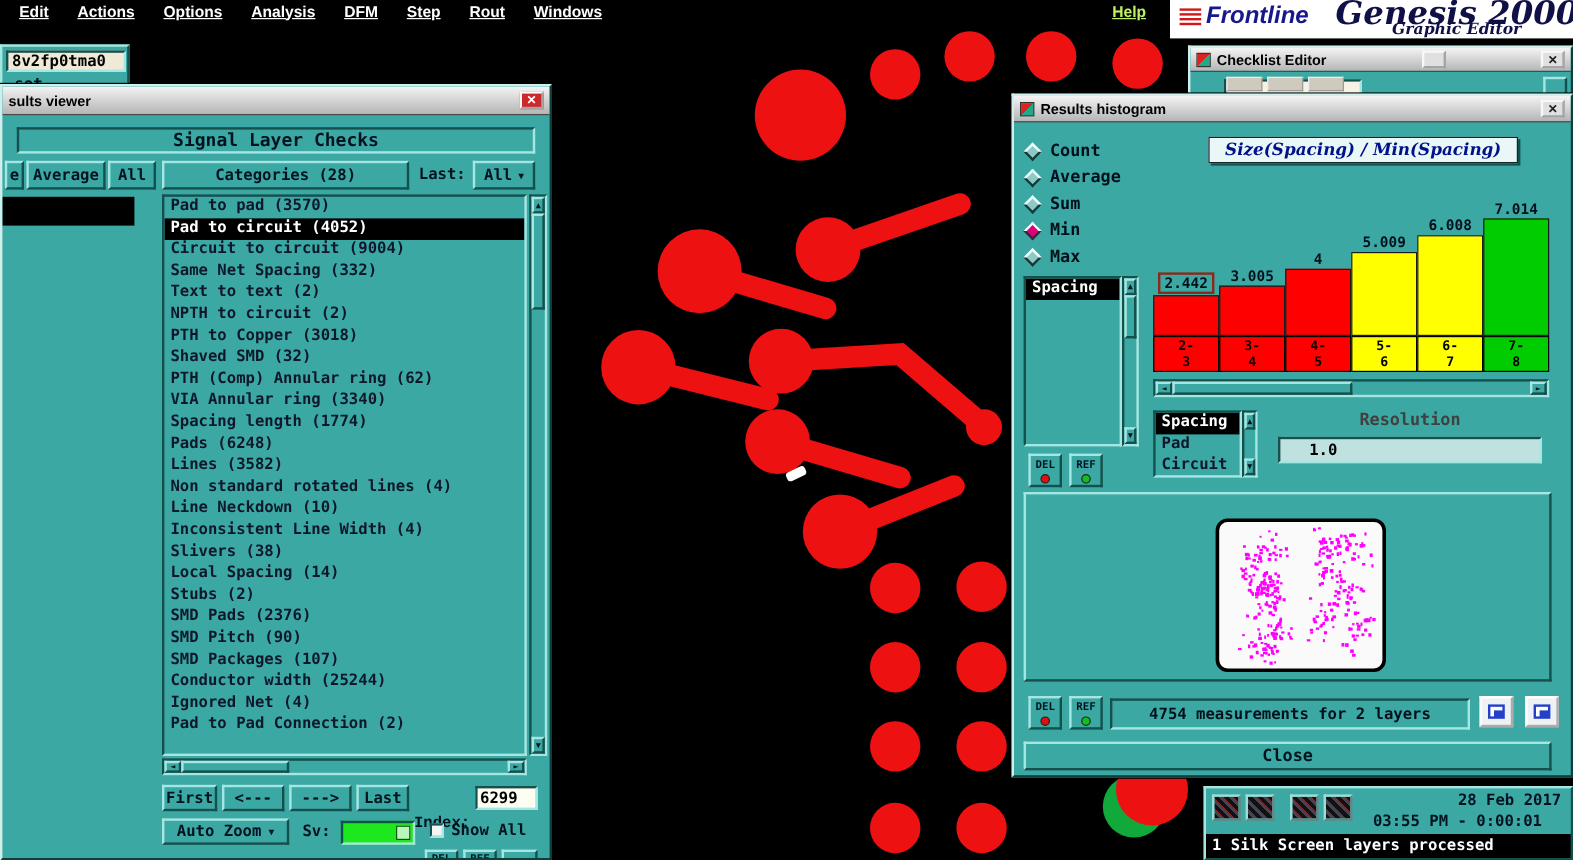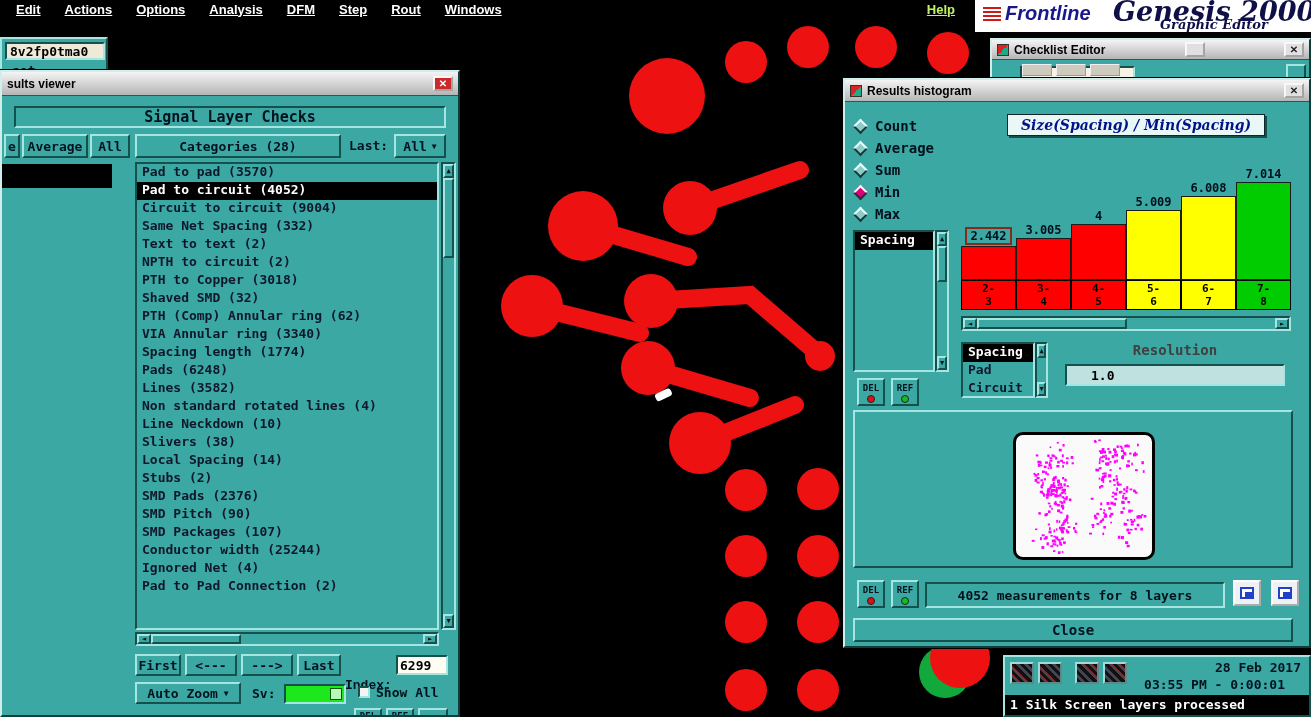--- a/index.html
+++ b/index.html
@@ -279,20 +279,21 @@
       <div class="cat-item">NPTH to circuit (2)</div>
       <div class="cat-item">PTH to Copper (3018)</div>
       <div class="cat-item">Shaved SMD (32)</div>
       <div class="cat-item">PTH (Comp) Annular ring (62)</div>
       <div class="cat-item">VIA Annular ring (3340)</div>
       <div class="cat-item">Spacing length (1774)</div>
       <div class="cat-item">Pads (6248)</div>
       <div class="cat-item">Lines (3582)</div>
       <div class="cat-item">Non standard rotated lines (4)</div>
       <div class="cat-item">Line Neckdown (10)</div>
+      <div class="cat-item">Inconsistent Line Width (4)</div>
       <div class="cat-item">Slivers (38)</div>
       <div class="cat-item">Local Spacing (14)</div>
       <div class="cat-item">Stubs (2)</div>
       <div class="cat-item">SMD Pads (2376)</div>
       <div class="cat-item">SMD Pitch (90)</div>
       <div class="cat-item">SMD Packages (107)</div>
       <div class="cat-item">Conductor width (25244)</div>
       <div class="cat-item">Ignored Net (4)</div>
       <div class="cat-item">Pad to Pad Connection (2)</div>
     </div>
@@ -813,21 +814,21 @@
   </div>
 
   <div id="hg-del2" class="abs raised btn led-btn">
     <span>DEL</span>
     <span class="led red"></span>
   </div>
   <div id="hg-ref2" class="abs raised btn led-btn">
     <span>REF</span>
     <span class="led green"></span>
   </div>
-  <div id="hg-meas-box" class="abs inset">4052 measurements for 8 layers</div>
+  <div id="hg-meas-box" class="abs inset">4754 measurements for 2 layers</div>
   <div id="hg-icon1" class="abs layer-icon-btn">
       <span class="layer-glyph"></span>
     </div>
   <div id="hg-icon2" class="abs layer-icon-btn">
       <span class="layer-glyph"></span>
     </div>
 
   <div id="hg-close" class="abs raised btn">Close</div>
 </div>
 

